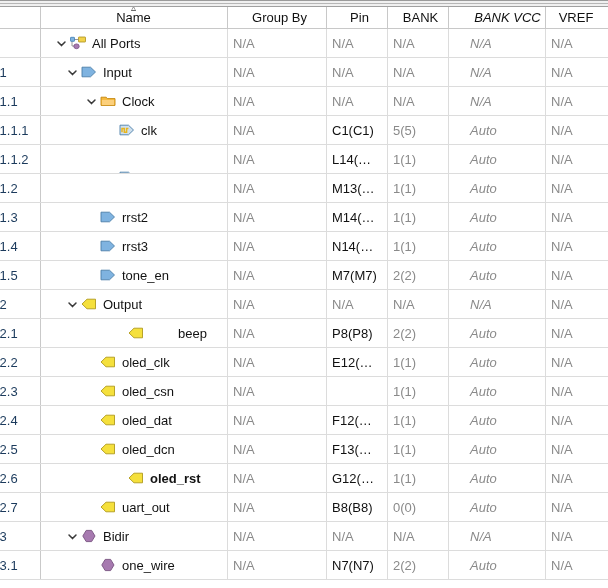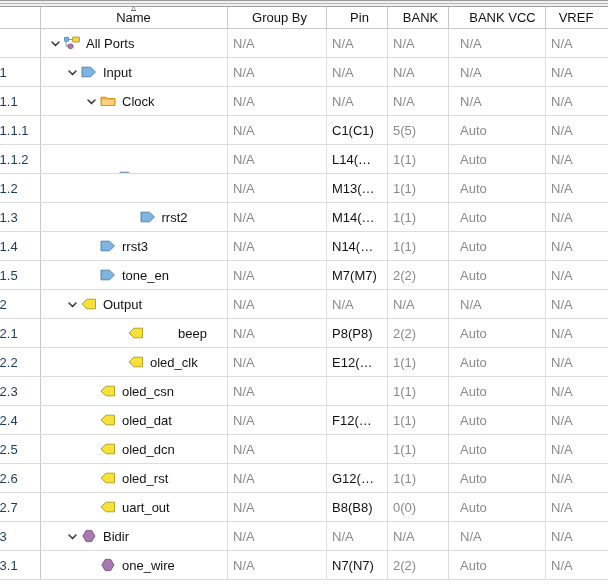--- a/index.html
+++ b/index.html
@@ -76,21 +76,21 @@
     display: flex;
     align-items: center;
     overflow: hidden;
     white-space: nowrap;
   }
   .c-num   { left: 0px;   width: 40px;  justify-content: flex-start; padding-left: 0px; }
   .c-name  { left: 40px;  width: 187px; }
   .c-group { left: 227px; width: 99px;  padding-left: 6px; }
   .c-pin   { left: 326px; width: 61px;  padding-left: 6px; }
   .c-bank  { left: 387px; width: 61px;  padding-left: 6px; }
-  .c-vcc   { left: 448px; width: 97px;  padding-left: 12px; }
+  .c-vcc   { left: 448px; width: 97px;  padding-left: 22px; font-style: italic; }
   .c-vref  { left: 545px; width: 56px;  padding-left: 6px; }
 
   
   .vsep {
     position: absolute;
     top: 0;
     width: 1px;
     height: 100%;
     background: #dcdcdc;
   }
@@ -231,21 +231,21 @@
           <div class="vsep s0"></div>
           <div class="vsep s1"></div>
           <div class="vsep s2"></div>
           <div class="vsep s3"></div>
           <div class="vsep s4"></div>
           <div class="vsep s5"></div>
           <div class="cell c-num">
             <div class="rownum"></div>
           </div>
           <div class="cell c-name">
-            <div class="name-inner" style="padding-left: 8px;">
+            <div class="name-inner" style="padding-left: 14px;">
               <span class="twisty">
                 <svg width="11" height="11" viewBox="0 0 11 11">
                   <path d="M2 4 L5.5 7.6 L9 4" stroke="#3a3a3a" stroke-width="1.5" fill="none" stroke-linecap="round" stroke-linejoin="round"></path>
                 </svg>
               </span>
               <span class="port-icon">
                 <svg width="17" height="14" viewBox="0 0 17 14">
                   <rect x="8.5" y="1" width="7" height="5" rx="0.5" fill="#f2d24a" stroke="#a98f1e" stroke-width="0.8"></rect>
                   <path d="M2 3.5 H8.5" stroke="#8a8a8a" stroke-width="0.9" fill="none"></path>
                   <path d="M2 3.5 V10 H7" stroke="#8a8a8a" stroke-width="0.9" fill="none"></path>
@@ -358,55 +358,67 @@
         <div class="row data">
           <div class="vsep s0"></div>
           <div class="vsep s1"></div>
           <div class="vsep s2"></div>
           <div class="vsep s3"></div>
           <div class="vsep s4"></div>
           <div class="vsep s5"></div>
           <div class="cell c-num">
             <div class="rownum">.1.1.1</div>
           </div>
-          <div class="cell c-group">
-            <span class="val">N/A</span>
-          </div>
-          <div class="cell c-pin">
-            <span class="val dark">C1(C1)</span>
-          </div>
-          <div class="cell c-bank">
-            <span class="val">5(5)</span>
-          </div>
-          <div class="cell c-vcc">
-            <span class="val">Auto</span>
-          </div>
-          <div class="cell c-vref">
-            <span class="val">N/A</span>
-          </div>
-        </div>
-        <div class="row data">
-          <div class="vsep s0"></div>
-          <div class="vsep s1"></div>
-          <div class="vsep s2"></div>
-          <div class="vsep s3"></div>
-          <div class="vsep s4"></div>
-          <div class="vsep s5"></div>
-          <div class="cell c-num">
-            <div class="rownum">.1.1.2</div>
-          </div>
-          <div class="cell c-name">
-            <div class="name-inner" style="padding-left: 63px; margin-top: 36px;">
+          <div class="cell c-name">
+            <div class="name-inner" style="padding-left: 63px;">
               <span class="twisty empty"></span>
               <span class="port-icon">
                 <svg width="17" height="14" viewBox="0 0 17 14">
                   <path d="M1 2.2 H9.5 L14.5 7 L9.5 11.8 H1 Z" fill="#cfe0ee" stroke="#4b7ea8" stroke-width="0.9" stroke-linejoin="round"></path>
                   <path d="M3 9.2 V5.4 H5.3 V9.2 H7.6 V5.4 H9.4" stroke="#e8b51d" stroke-width="1.5" fill="none" stroke-linejoin="miter"></path>
                 </svg>
               </span>
+              <span class="name-label">clk</span>
+            </div>
+          </div>
+          <div class="cell c-group">
+            <span class="val">N/A</span>
+          </div>
+          <div class="cell c-pin">
+            <span class="val dark">C1(C1)</span>
+          </div>
+          <div class="cell c-bank">
+            <span class="val">5(5)</span>
+          </div>
+          <div class="cell c-vcc">
+            <span class="val">Auto</span>
+          </div>
+          <div class="cell c-vref">
+            <span class="val">N/A</span>
+          </div>
+        </div>
+        <div class="row data">
+          <div class="vsep s0"></div>
+          <div class="vsep s1"></div>
+          <div class="vsep s2"></div>
+          <div class="vsep s3"></div>
+          <div class="vsep s4"></div>
+          <div class="vsep s5"></div>
+          <div class="cell c-num">
+            <div class="rownum">.1.1.2</div>
+          </div>
+          <div class="cell c-name">
+            <div class="name-inner" style="padding-left: 63px; margin-top: 36px;">
+              <span class="twisty empty"></span>
+              <span class="port-icon">
+                <svg width="17" height="14" viewBox="0 0 17 14">
+                  <path d="M1 2.2 H9.5 L14.5 7 L9.5 11.8 H1 Z" fill="#cfe0ee" stroke="#4b7ea8" stroke-width="0.9" stroke-linejoin="round"></path>
+                  <path d="M3 9.2 V5.4 H5.3 V9.2 H7.6 V5.4 H9.4" stroke="#e8b51d" stroke-width="1.5" fill="none" stroke-linejoin="miter"></path>
+                </svg>
+              </span>
               <span class="name-label">rst</span>
             </div>
           </div>
           <div class="cell c-group">
             <span class="val">N/A</span>
           </div>
           <div class="cell c-pin">
             <span class="val dark">L14(…</span>
           </div>
           <div class="cell c-bank">
@@ -449,21 +461,21 @@
           <div class="vsep s0"></div>
           <div class="vsep s1"></div>
           <div class="vsep s2"></div>
           <div class="vsep s3"></div>
           <div class="vsep s4"></div>
           <div class="vsep s5"></div>
           <div class="cell c-num">
             <div class="rownum">.1.3</div>
           </div>
           <div class="cell c-name">
-            <div class="name-inner" style="padding-left: 44px; justify-content: center;">
+            <div class="name-inner" style="padding-left: 44px;">
               <span class="twisty empty"></span>
               <span class="port-icon">
                 <svg width="17" height="14" viewBox="0 0 17 14">
                   <path d="M1 2.2 H9.5 L14.5 7 L9.5 11.8 H1 Z" fill="#7fb3e0" stroke="#4b7ea8" stroke-width="0.9" stroke-linejoin="round"></path>
                 </svg>
               </span>
               <span class="name-label">rrst2</span>
             </div>
           </div>
           <div class="cell c-group">
@@ -638,21 +650,21 @@
           <div class="vsep s0"></div>
           <div class="vsep s1"></div>
           <div class="vsep s2"></div>
           <div class="vsep s3"></div>
           <div class="vsep s4"></div>
           <div class="vsep s5"></div>
           <div class="cell c-num">
             <div class="rownum">.2.2</div>
           </div>
           <div class="cell c-name">
-            <div class="name-inner" style="padding-left: 72px;">
+            <div class="name-inner" style="padding-left: 44px;">
               <span class="twisty empty"></span>
               <span class="port-icon">
                 <svg width="17" height="14" viewBox="0 0 17 14">
                   <path d="M14.5 2.2 H6 L1 7 L6 11.8 H14.5 Z" fill="#f5e03c" stroke="#b09a1c" stroke-width="0.9" stroke-linejoin="round"></path>
                 </svg>
               </span>
               <span class="name-label">oled_clk</span>
             </div>
           </div>
           <div class="cell c-group">
@@ -759,20 +771,23 @@
                 <svg width="17" height="14" viewBox="0 0 17 14">
                   <path d="M14.5 2.2 H6 L1 7 L6 11.8 H14.5 Z" fill="#f5e03c" stroke="#b09a1c" stroke-width="0.9" stroke-linejoin="round"></path>
                 </svg>
               </span>
               <span class="name-label">oled_dcn</span>
             </div>
           </div>
           <div class="cell c-group">
             <span class="val">N/A</span>
           </div>
+          <div class="cell c-pin">
+            <span class="val dark">F13(…</span>
+          </div>
           <div class="cell c-bank">
             <span class="val">1(1)</span>
           </div>
           <div class="cell c-vcc">
             <span class="val">Auto</span>
           </div>
           <div class="cell c-vref">
             <span class="val">N/A</span>
           </div>
         </div>
@@ -780,21 +795,21 @@
           <div class="vsep s0"></div>
           <div class="vsep s1"></div>
           <div class="vsep s2"></div>
           <div class="vsep s3"></div>
           <div class="vsep s4"></div>
           <div class="vsep s5"></div>
           <div class="cell c-num">
             <div class="rownum">.2.6</div>
           </div>
           <div class="cell c-name">
-            <div class="name-inner" style="padding-left: 44px;">
+            <div class="name-inner" style="padding-left: 72px; font-weight: bold;">
               <span class="twisty empty"></span>
               <span class="port-icon">
                 <svg width="17" height="14" viewBox="0 0 17 14">
                   <path d="M14.5 2.2 H6 L1 7 L6 11.8 H14.5 Z" fill="#f5e03c" stroke="#b09a1c" stroke-width="0.9" stroke-linejoin="round"></path>
                 </svg>
               </span>
               <span class="name-label">oled_rst</span>
             </div>
           </div>
           <div class="cell c-group">

